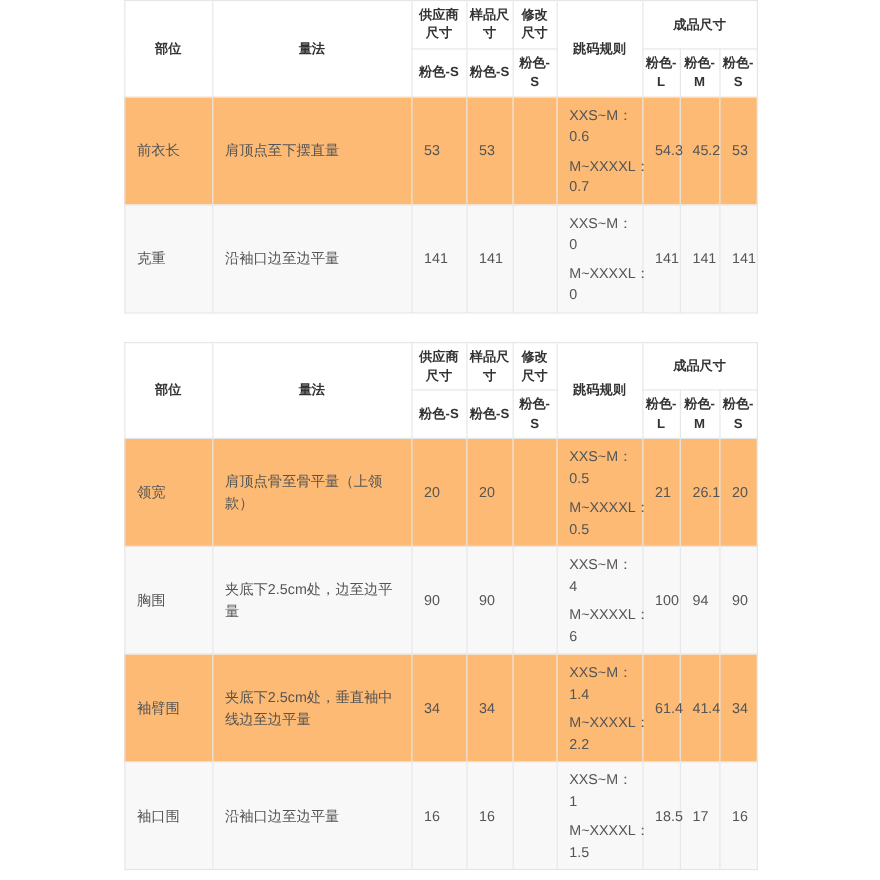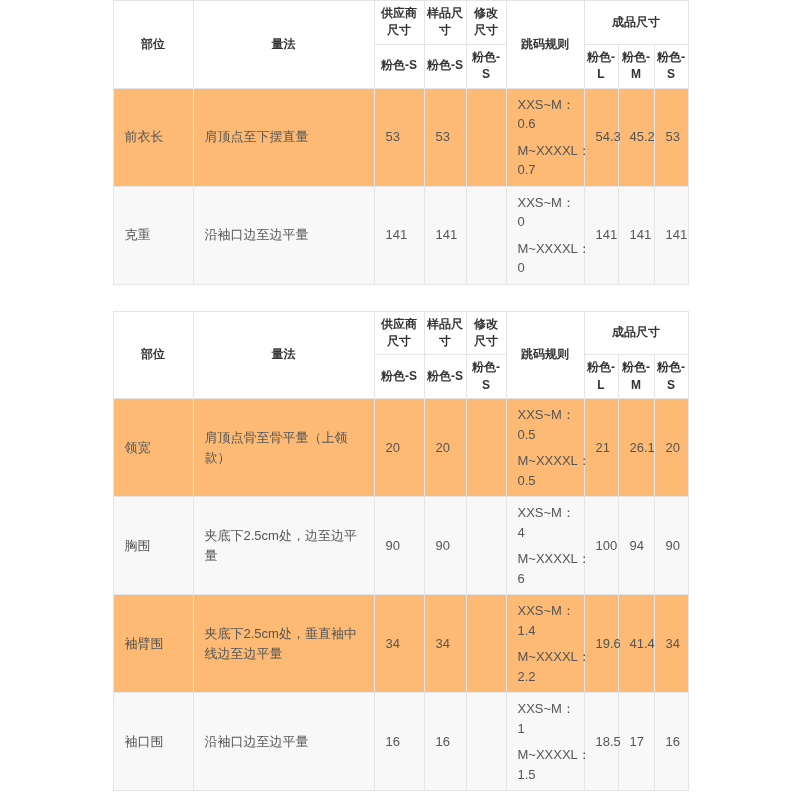--- a/index.html
+++ b/index.html
@@ -162,21 +162,21 @@
         <tr>
           <td class="cell-part">袖臂围</td>
           <td class="cell-method">夹底下2.5cm处，垂直袖中线边至边平量</td>
           <td class="cell-num">34</td>
           <td class="cell-num">34</td>
           <td class="cell-num"></td>
           <td class="cell-grading">
             <div class="grading-line">XXS~M：1.4</div>
             <div class="grading-line">M~XXXXL：2.2</div>
           </td>
-          <td class="cell-num cell-finished">19.6</td>
+          <td class="cell-num cell-finished">61.4</td>
           <td class="cell-num cell-finished">41.4</td>
           <td class="cell-num cell-finished">34</td>
         </tr>
         <tr>
           <td class="cell-part">袖口围</td>
           <td class="cell-method">沿袖口边至边平量</td>
           <td class="cell-num">16</td>
           <td class="cell-num">16</td>
           <td class="cell-num"></td>
           <td class="cell-grading">

